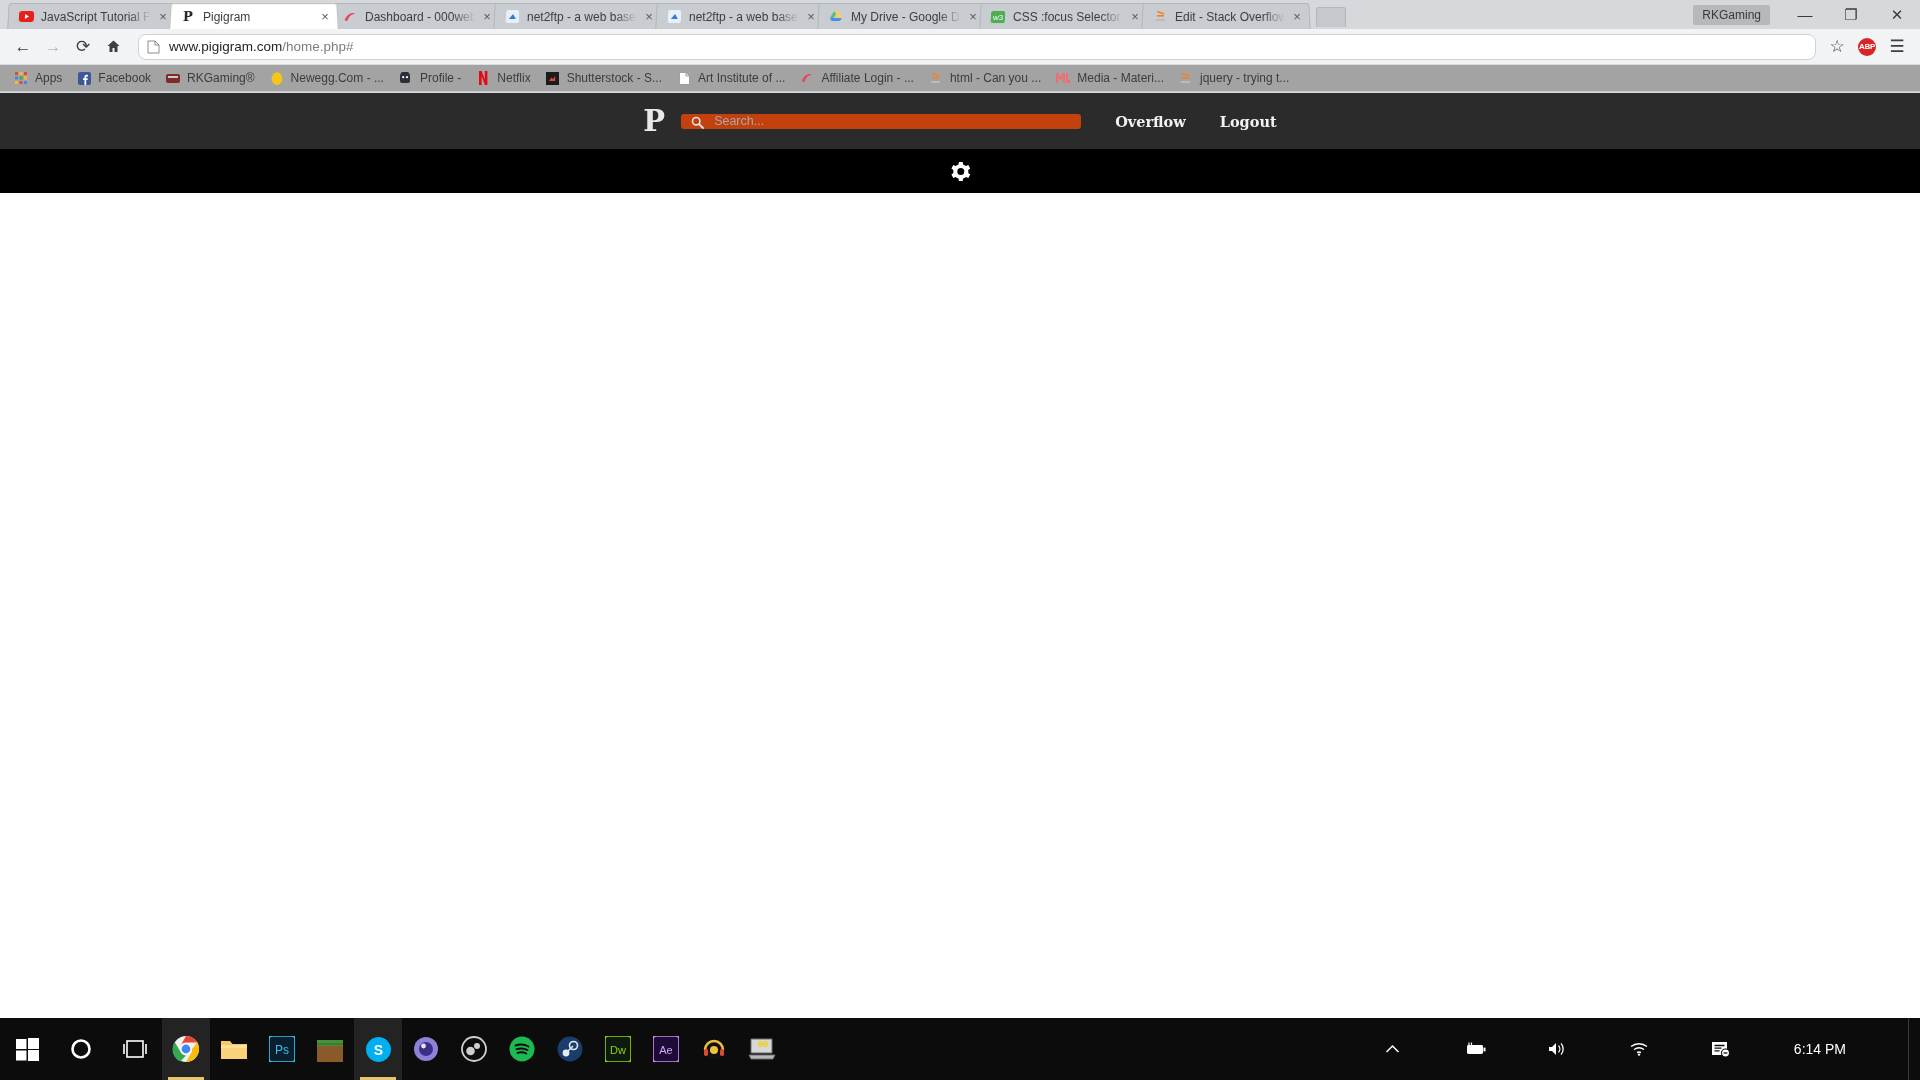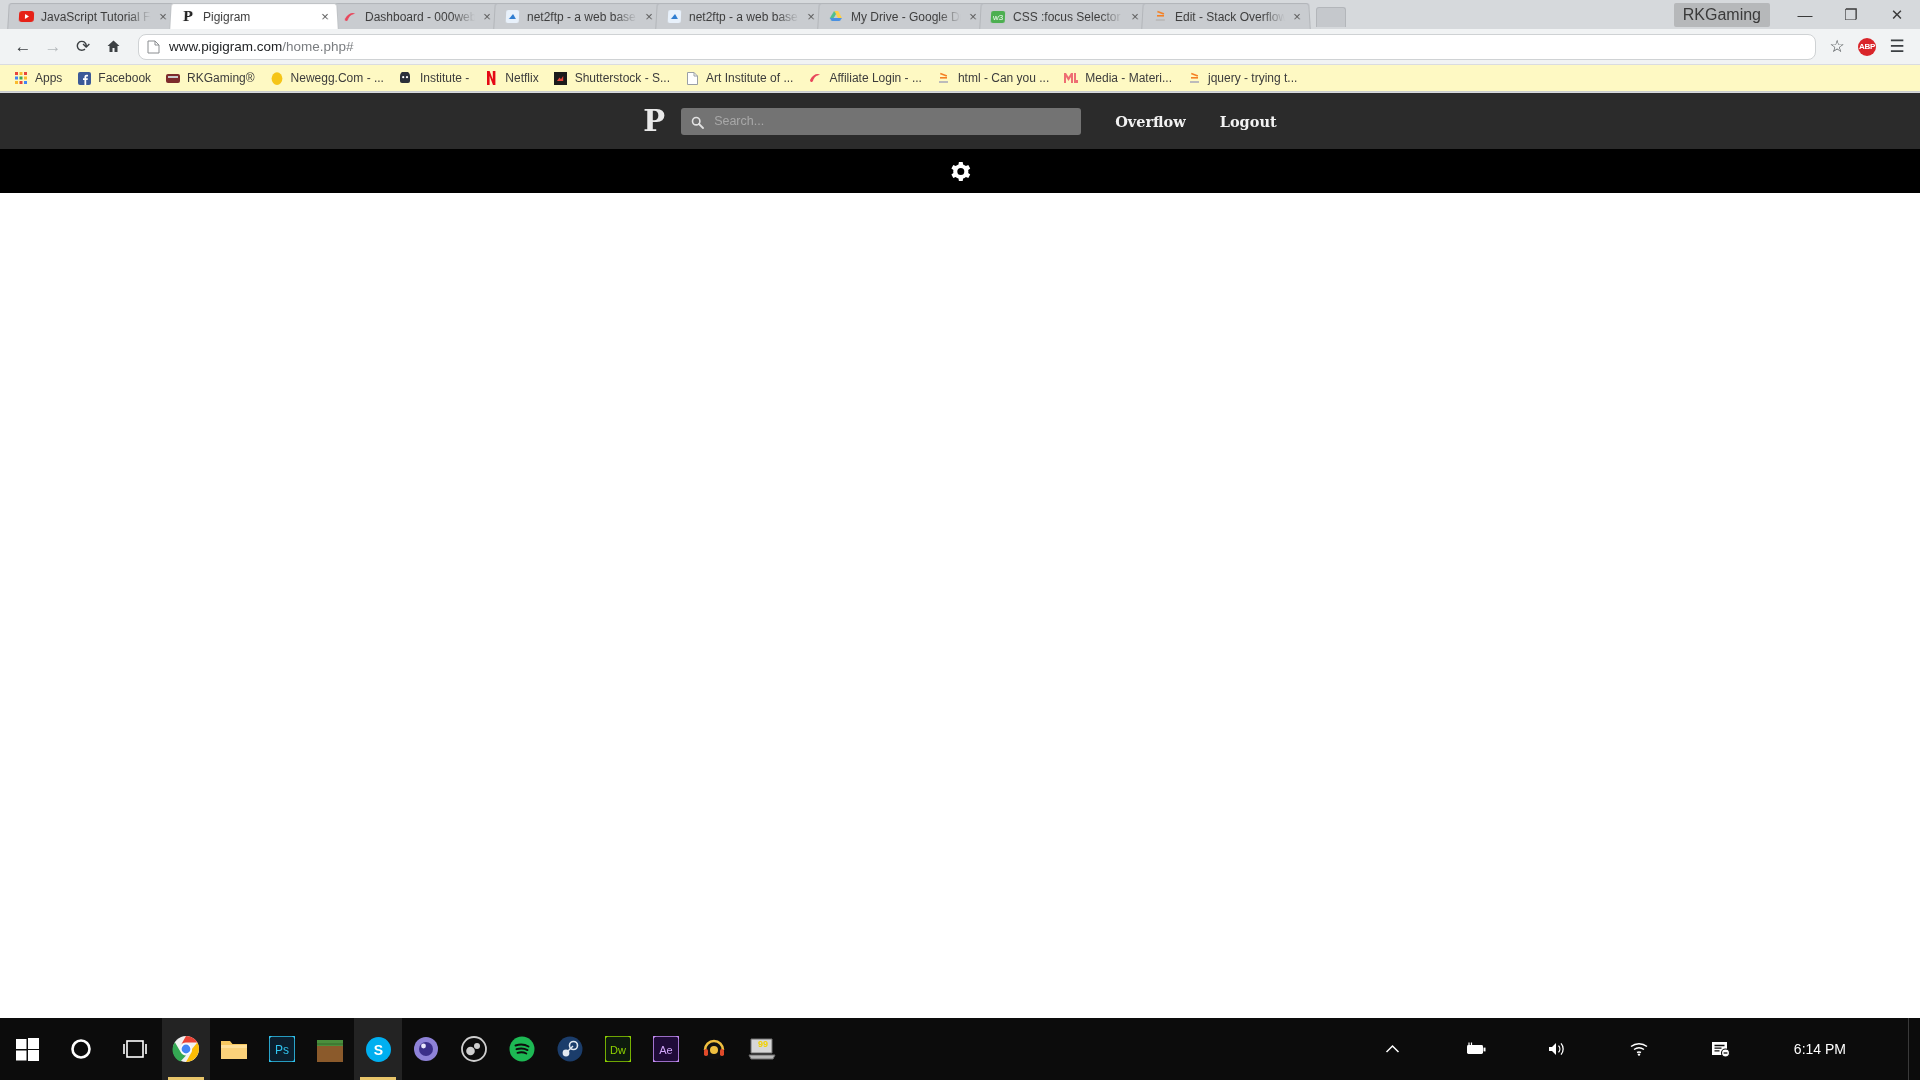--- a/index.html
+++ b/index.html
@@ -51,21 +51,21 @@
   }
   .newtab {
     width: 30px; height: 20px; margin-left: 12px; margin-bottom: 2px;
     background: #c5c8cc; border-top-left-radius: 3px; border-top-right-radius: 3px;
     border: 1px solid #b3b6ba; border-bottom: none;
   }
   .tabstrip-right {
     margin-left: auto; display: flex; align-items: center; height: 29px;
   }
   .profile-chip {
-    background: #b6b8ba; color: #3a3a3a; font-size: 16px;
+    background: #b6b8ba; color: #3a3a3a; font-size: 12px;
     padding: 3px 9px; border-radius: 2px; margin-right: 12px;
   }
   .wbtn {
     width: 46px; height: 29px; display: flex; align-items: center;
     justify-content: center; color: #3a3a3a; font-size: 15px;
   }
 
   
   .toolbar {
     height: 36px; background: #f1f3f4;
@@ -88,21 +88,21 @@
   .tool-right { display: flex; align-items: center; flex: 0 0 auto; }
   .abp {
     width: 18px; height: 18px; border-radius: 50%; background: #d9252a;
     color: #fff; font-size: 8px; font-weight: bold;
     display: flex; align-items: center; justify-content: center;
     letter-spacing: -0.3px;
   }
 
   
   .bookmarks {
-    height: 27px; background: #fef9c3;
+    height: 27px; background: #a3a3a3;
     display: flex; align-items: center; padding: 0 6px;
     border-bottom: 1px solid #c9ccce; overflow: hidden;
   }
   .bm {
     display: flex; align-items: center; height: 22px;
     padding: 0 7px; flex: 0 0 auto; border-radius: 2px;
   }
   .bm-ico {
     width: 16px; height: 16px; margin-right: 6px; flex: 0 0 16px;
     display: flex; align-items: center; justify-content: center;
@@ -117,21 +117,21 @@
     height: 56px; background: #2b2b2b;
     display: flex; align-items: center; justify-content: center;
   }
   .hdr-inner { display: flex; align-items: center; }
   .brand-logo {
     font-family: "DejaVu Serif", serif; font-weight: bold;
     color: #e9e9e9; font-size: 29px; line-height: 1;
     margin-right: 18px; letter-spacing: -2px;
   }
   .searchbox {
-    width: 400px; height: 27px; background: #737373;
+    width: 400px; height: 15px; background: #c2410c;
     border-radius: 3px; display: flex; align-items: center; padding: 0 10px;
   }
   .search-ico { width: 13px; height: 13px; margin-right: 10px; flex: 0 0 13px; }
   .search-input {
     background: transparent; border: none; outline: none;
     color: #cfcfcf; font-size: 12.5px; width: 100%;
     font-family: "Liberation Sans", sans-serif;
   }
   .search-input::placeholder { color: #a8a8a8; }
   .hdr-link {
@@ -371,21 +371,21 @@
     </div>
 
     <div class="bm">
       <span class="bm-ico">
         <svg width="13" height="12" viewBox="0 0 13 12">
             <path d="M1 4a5 5 0 0110 0v5a2 2 0 01-2 2H3a2 2 0 01-2-2z" fill="#2a2f3a"></path>
             <circle cx="4.2" cy="5.2" r="1.1" fill="#fff"></circle>
             <circle cx="8" cy="5.2" r="1.1" fill="#fff"></circle>
           </svg>
       </span>
-      <span class="bm-label">Institute -</span>
+      <span class="bm-label">Profile -</span>
     </div>
 
     <div class="bm">
       <span class="bm-ico">
         <svg width="10" height="14" viewBox="0 0 10 14">
             <path d="M1 0h2.6l3.2 8.5V0H9.4v14H7l-3.4-9v9H1z" fill="#e50914"></path>
           </svg>
       </span>
       <span class="bm-label">Netflix</span>
     </div>

